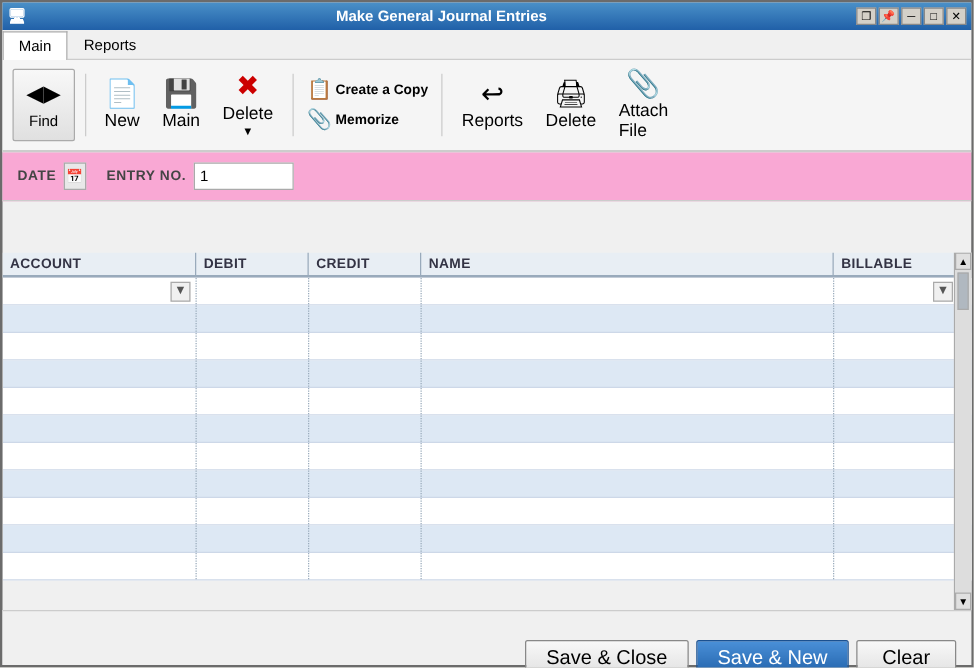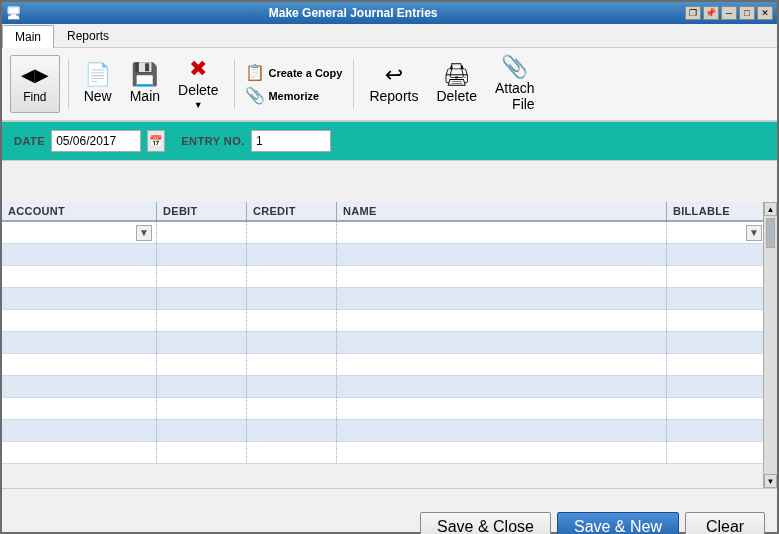--- a/index.html
+++ b/index.html
@@ -112,21 +112,21 @@
       align-items: center;
       gap: 3px;
       cursor: pointer;
       padding: 1px 3px;
       border-radius: 2px;
     }
     .cm-icon { font-size: 16px; }
     .cm-label { font-size: 11px; font-weight: bold; }
 
     .form-area {
-      background: #14b8a6;
+      background: #f9a8d4;
       padding: 8px 12px;
       display: flex;
       align-items: flex-end;
       gap: 16px;
       flex-shrink: 0;
       border-bottom: 1px solid #ccc;
     }
     .form-field { display: flex; align-items: center; gap: 6px; }
     .form-label { font-size: 11px; font-weight: bold; color: #444; letter-spacing: 0.5px; }
     .form-input {
@@ -335,28 +335,27 @@
       <span class="label">Reports</span>
     </button>
 
     <button class="toolbar-btn">
       <span class="icon">🖨</span>
       <span class="label">Delete</span>
     </button>
 
     <button class="toolbar-btn">
       <span class="icon">📎</span>
-      <span class="label" style="text-align:right;">Attach<br>File</span>
+      <span class="label" style="text-align:left;">Attach<br>File</span>
     </button>
   </div>
 
   <div class="form-area">
     <div class="form-field">
       <span class="form-label">DATE</span>
-      <input class="form-input date-input" type="text" value="05/06/2017" style="">
       <button class="date-picker-btn">📅</button>
     </div>
     <div class="form-field">
       <span class="form-label">ENTRY NO.</span>
       <input class="form-input entry-input" type="text" value="1" style="">
     </div>
   </div>
 
   <div class="table-container">
     <div class="table-header">

